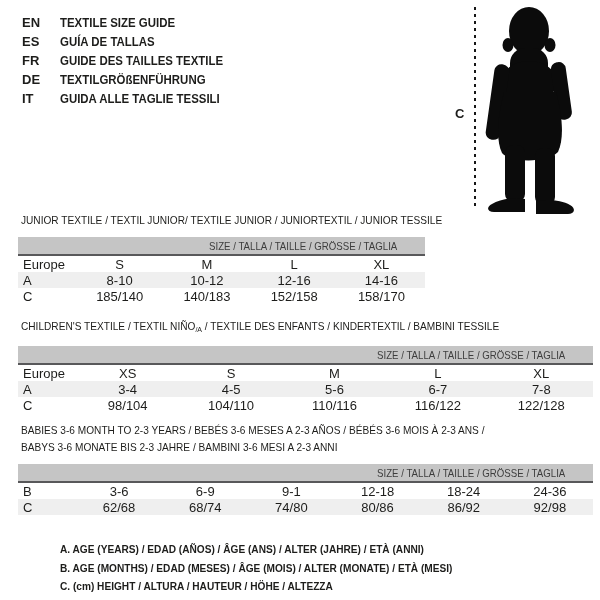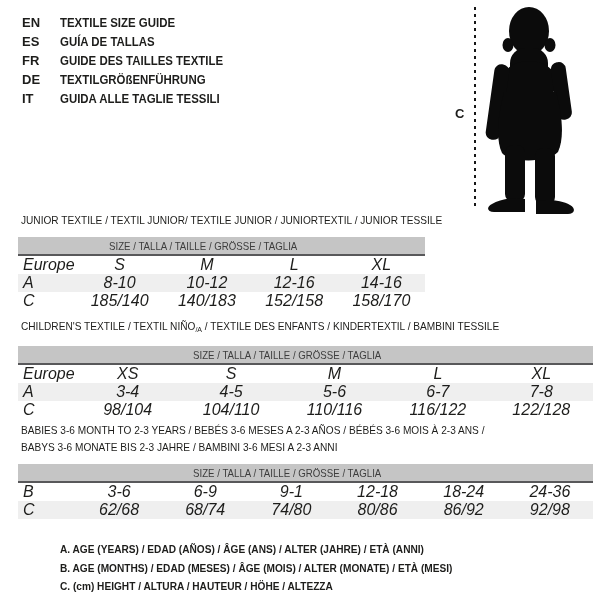--- a/index.html
+++ b/index.html
@@ -34,23 +34,23 @@
   
   .size-section{position:absolute;left:18px;}
   .s1{top:212px;width:407px;}
   .s2{top:318px;width:575px;}
   .s3{top:422px;width:575px;}
   .tbl-title{font-size:11.5px;font-weight:400;line-height:17px;margin:0 0 8px 3px;}
   .sub{font-size:8px;vertical-align:-2px;}
   table{border-collapse:collapse;width:100%;table-layout:fixed;}
   th.size-bar{
     background:var(--bar);color:var(--bartext);font-weight:400;font-size:11px;
-    text-align:center;height:15px;padding:1px 16px 1px 5px;border-bottom:2px solid var(--rule);
-  }
-  td{font-size:16px;text-align:center;height:16px;padding:0 2px;font-weight:400;font-style:italic;}
+    text-align:right;height:15px;padding:1px 2px 1px 5px;border-bottom:2px solid var(--rule);
+  }
+  td{font-size:13px;text-align:center;height:16px;padding:0 2px;font-weight:400;}
   td.lbl{text-align:left;padding-left:5px;}
   tr.shaded{background:var(--rowalt);}
 
   
   .notes{position:absolute;left:40px;top:540px;margin-left:20px;}
   .note-line{font-size:11.5px;font-weight:700;line-height:18.5px;}
 </style>
 </head>
 <body>
 

